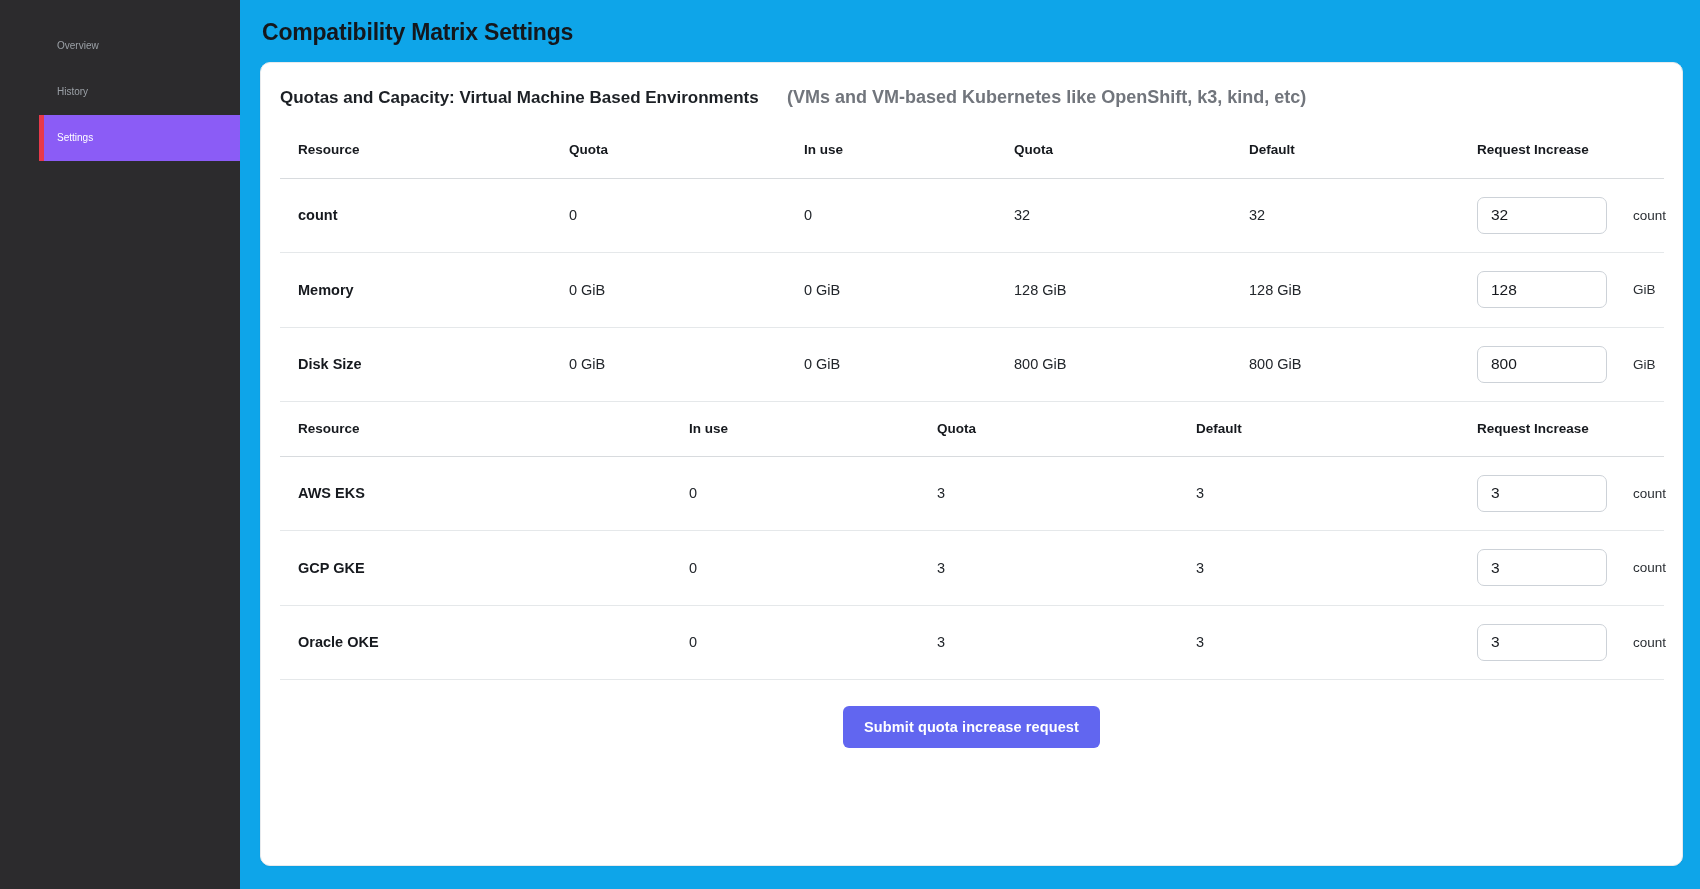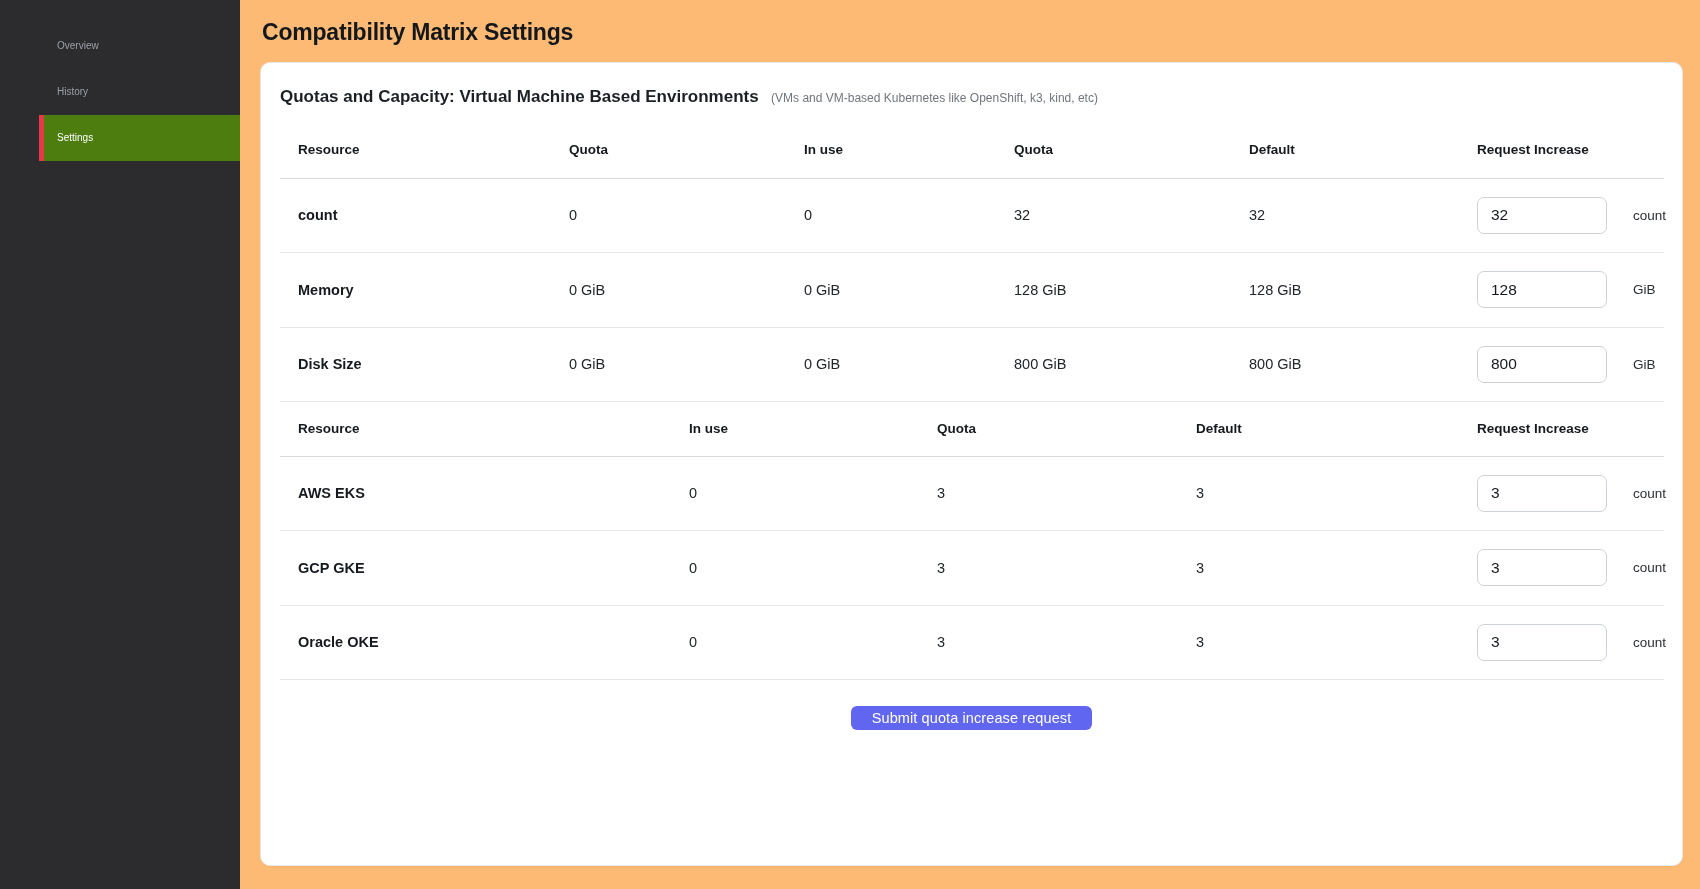--- a/index.html
+++ b/index.html
@@ -15,45 +15,45 @@
   .sidebar {
     position: absolute; left: 0; top: 0; width: 240px; height: 889px;
     background: #2c2b2d;
   }
   .sidebar nav { padding-top: 23px; }
   .nav-item {
     position: relative; height: 46px; line-height: 46px;
     padding-left: 18px; font-size: 10px; color: #9ba0a6;
     cursor: pointer; white-space: nowrap; margin-left: 39px;
   }
-  .nav-item.active { background: #4d7c0f; color: #ffffff; }
+  .nav-item.active { background: #8b5cf6; color: #ffffff; }
   .nav-marker {
     position: absolute; left: 0; top: 0; bottom: 0; width: 5px;
     background: #e8394a;
   }
 
   
   .content {
     position: absolute; left: 240px; top: 0; right: 0; bottom: 0;
-    background: #fdba74; padding: 19px 0 12px 20px;
+    background: #0ea5e9; padding: 19px 0 12px 20px;
   }
   .page-title {
     font-size: 23px; font-weight: 700; color: #14171c;
     line-height: 26px; margin: 0 0 17px 2px; letter-spacing: -0.2px;
   }
   .card {
     width: 1423px; min-height: 804px; background: #ffffff;
     border: 1px solid #e7eaed; border-radius: 10px;
     box-shadow: 0 1px 2px rgba(16,24,40,0.04);
     padding: 20px 19px 18px 19px;
   }
 
   .section-heading { line-height: 24px; margin-top: 2px; white-space: nowrap; }
   .section-heading .h { font-size: 17px; font-weight: 700; color: #1c2025; }
-  .section-heading .note { font-size: 12px; font-weight: 400; color: #71757c; margin-left: 8px; }
+  .section-heading .note { font-size: 18px; font-weight: 700; color: #71757c; margin-left: 24px; }
   .section-heading.second { margin-top: 25px; }
 
   table.quota-table {
     width: 1384px; border-collapse: collapse; table-layout: fixed;
   }
   table.vm { margin-top: 12px; }
   .quota-table th {
     text-align: left; vertical-align: middle;
     font-size: 13.5px; font-weight: 700; color: #16191e;
     border-bottom: 1px solid #d8dbde; white-space: nowrap;
@@ -72,22 +72,22 @@
   .req-input {
     width: 130px; height: 37px; border: 1px solid #cdd2d8; border-radius: 7px;
     padding: 0 12px 0 13px; font-size: 15.5px; color: #16191e;
     font-family: "Liberation Sans", "DejaVu Sans", sans-serif;
     background: #ffffff; outline: none;
   }
   .unit { margin-left: 26px; font-size: 13.5px; color: #2b2f34; }
 
   .actions { margin-top: 26px; display: flex; justify-content: center; }
   .submit-btn {
-    height: 24px; padding: 0 21px; border: none; border-radius: 6px;
-    background: #6166f0; color: #ffffff; font-size: 14.5px; font-weight: 400;
+    height: 42px; padding: 0 21px; border: none; border-radius: 6px;
+    background: #6166f0; color: #ffffff; font-size: 14.5px; font-weight: 700;
     font-family: "Liberation Sans", "DejaVu Sans", sans-serif;
     cursor: pointer; letter-spacing: 0.1px;
   }
 </style>
 </head>
 <body>
 
 <div class="app">
 
   <aside class="sidebar">

